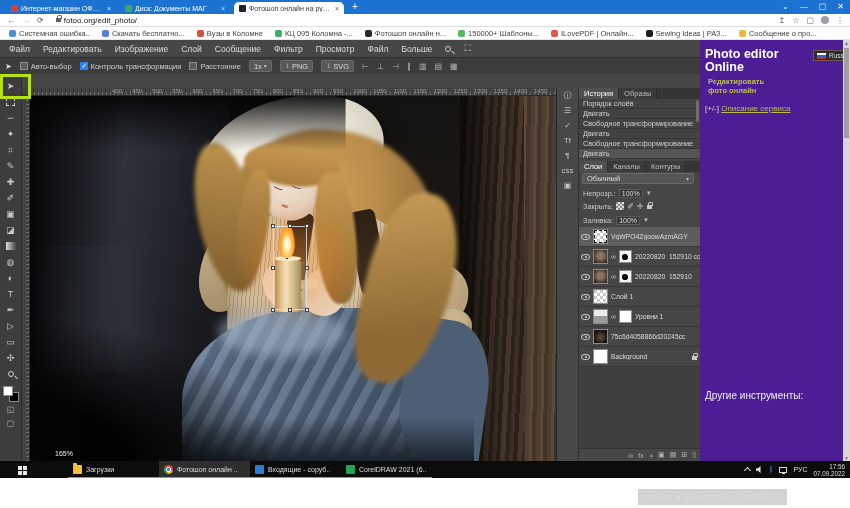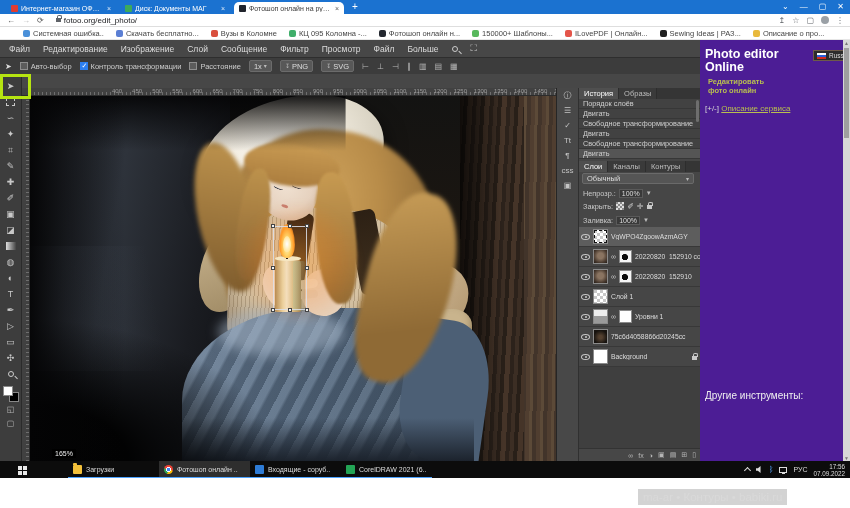--- a/index.html
+++ b/index.html
@@ -14,21 +14,21 @@
   .newtab{position:absolute;left:352px;top:1px;color:#fff;font-size:10px;line-height:12px}
   .winctl{position:absolute;right:6px;top:0;display:flex;gap:11px;color:#fff;font-size:8px;line-height:14px}
   .addrbar{position:absolute;left:0;top:14px;width:850px;height:13px;background:#fff;border-bottom:1px solid #dedede;display:flex;align-items:center;font-size:8px;color:#555}
   .navic{margin-left:7px;font-size:8px;color:#555}
   .navic.dis{color:#bbb}
   .lock{display:inline-block;width:5px;height:4px;background:#5f6368;position:relative;margin:0 3px 0 12px}
   .lock:before{content:"";position:absolute;left:1px;top:-3px;width:3px;height:3px;border:1px solid #5f6368;border-bottom:none;border-radius:2px 2px 0 0}
   .url{color:#202124;font-size:8px}
   .rights{margin-left:auto;display:flex;gap:7px;align-items:center;margin-right:6px;color:#5f6368;font-size:8px}
   .avatar{width:8px;height:8px;border-radius:50%;background:#9aa0a6}
-  .bkmbar{position:absolute;left:0;top:27px;width:850px;height:13px;background:#fff;border-bottom:1px solid #e6e6e6;display:flex;align-items:center;gap:12px;padding-left:23px;font-size:7.5px;color:#444;overflow:hidden;white-space:nowrap}
+  .bkmbar{position:absolute;left:0;top:27px;width:850px;height:13px;background:#fff;border-bottom:1px solid #e6e6e6;display:flex;align-items:center;gap:12px;padding-left:9px;font-size:7.5px;color:#444;overflow:hidden;white-space:nowrap}
   .bkm{display:flex;align-items:center;gap:3px}
   .bkm .ic{width:7px;height:7px;border-radius:2px;flex:0 0 auto}
   
   .editor{position:absolute;left:0;top:40px;width:843px;height:421px;background:#474747;overflow:hidden}
   .menubar{position:absolute;left:0;top:0;width:843px;height:17px;background:#474747;display:flex;align-items:center;gap:13px;padding-left:9px;color:#ddd;font-size:8.5px}
   .mag{width:6px;height:6px;border:1.4px solid #ccc;border-radius:50%;position:relative;display:inline-block}
   .mag:after{content:"";position:absolute;left:5px;top:5px;width:4px;height:1.4px;background:#ccc;transform:rotate(45deg)}
   .optbar{position:absolute;left:0;top:17px;width:843px;height:17px;background:#3c3c3c;border-top:1px solid #2e2e2e;display:flex;align-items:center;gap:8px;padding-left:5px;color:#ccc;font-size:7.5px}
   .optchk{display:flex;align-items:center;gap:3px}
   .cb{width:8px;height:8px;border:1px solid #8e8e8e;background:#5c5c5c;display:inline-block;position:relative}
@@ -270,28 +270,28 @@
       <span>ILovePDF | Онлайн...</span>
     </span>
 
     <span class="bkm">
       <span class="ic" style="background: rgb(31, 31, 31);"></span>
       <span>Sewing Ideas | РАЗ...</span>
     </span>
 
     <span class="bkm">
       <span class="ic" style="background: rgb(232, 185, 60);"></span>
-      <span>Описание о про...</span>
+      <span>Сообщение о про...</span>
     </span>
   </div>
 
 <div class="editor">
 
   <div class="menubar">
-    <span style="display:contents"><span class="mi">Файл</span><span class="mi">Редактирование</span><span class="mi">Изображение</span><span class="mi">Слой</span><span class="mi">Сообщение</span><span class="mi">Фильтр</span><span class="mi">Просмотр</span><span class="mi">Файл</span><span class="mi">Больше</span></span>
+    <span style="display:contents"><span class="mi">Файл</span><span class="mi">Редактировать</span><span class="mi">Изображение</span><span class="mi">Слой</span><span class="mi">Сообщение</span><span class="mi">Фильтр</span><span class="mi">Просмотр</span><span class="mi">Файл</span><span class="mi">Больше</span></span>
     <span class="mag"></span>
     <span style="font-size:9px;color:#ccc">⛶</span>
   </div>
 
   <div class="optbar">
     <span class="movecur">➤</span>
     <span style="display:contents">
       
     
         <span class="optchk">

